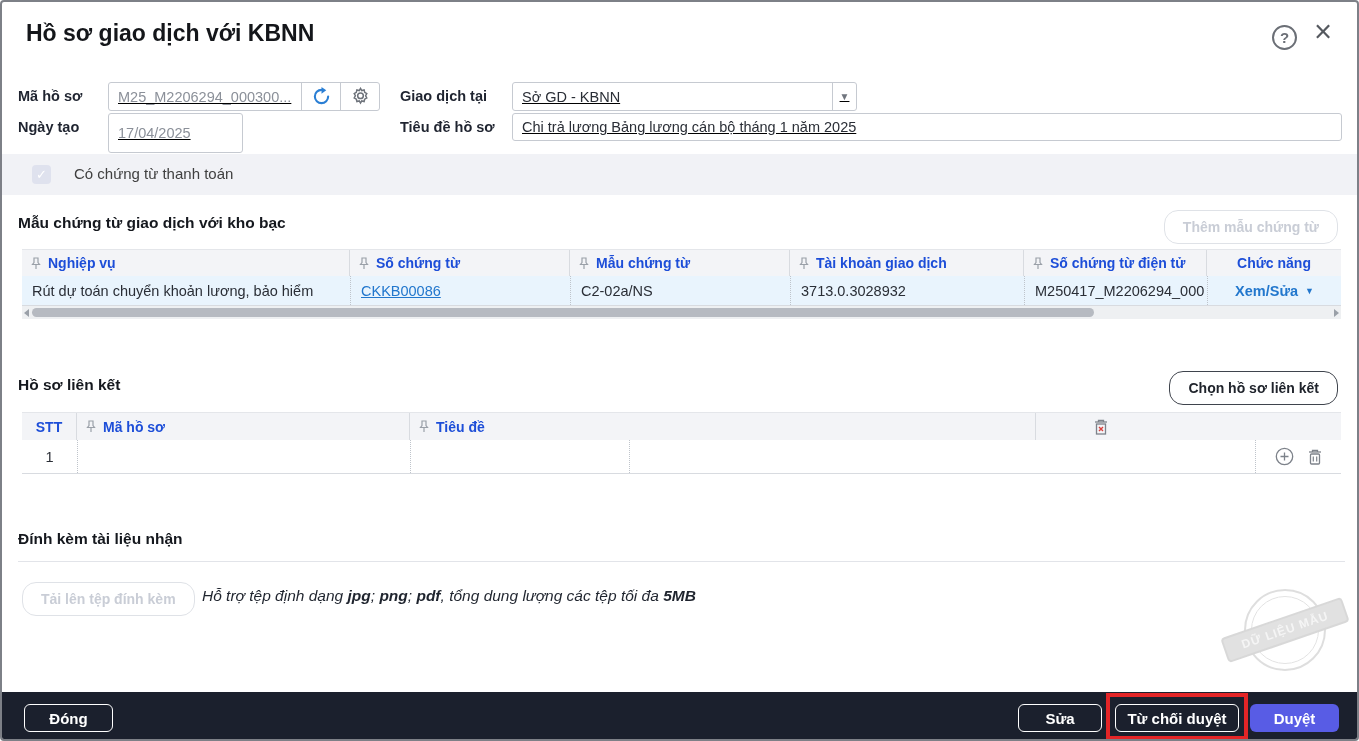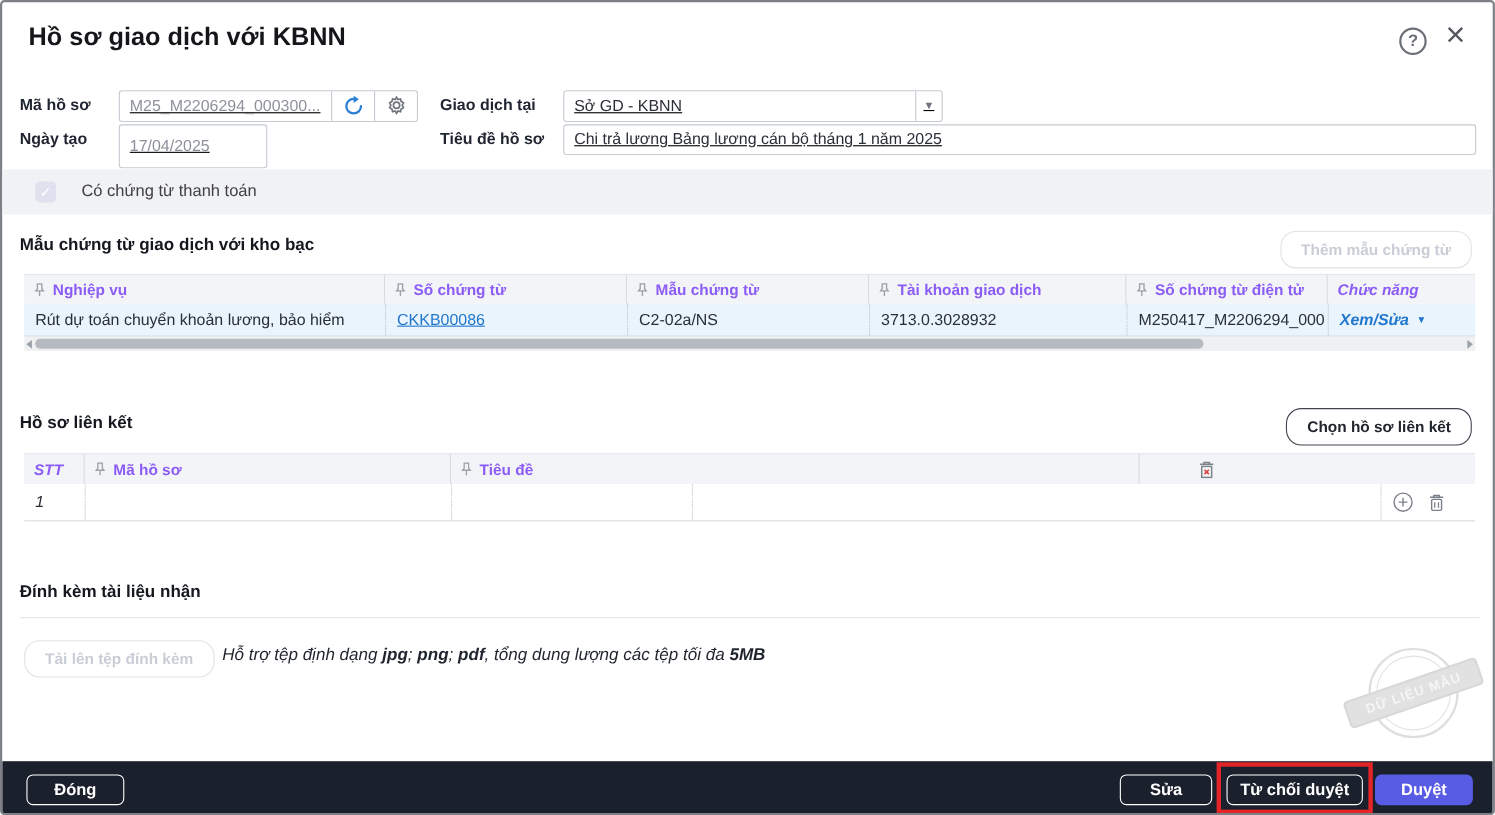--- a/index.html
+++ b/index.html
@@ -41,26 +41,26 @@
   .pill { border-radius:14px; background:#fff; font-size:14px; font-weight:bold;
           display:flex; align-items:center; justify-content:center; padding:16px 18px; height:27px; }
   .pill.disabled { border:1px solid #dfe2e7; color:#c9cdd6; }
   .pill.enabled { border:1.5px solid #3f444d; color:#20242c; cursor:pointer;margin-left:24px; }
 
   
   .tbl { left:20px; width:1319px; }
   .trow { display:flex; width:100%; }
   .thead { background:#f3f4f7; border-top:1px solid #e4e6ea; }
   .th { display:flex; align-items:center; gap:7px; padding:0 9px; font-size:14px;
-        font-weight:bold; color:#8b5cf6; border-right:1px solid #d8dbe0; overflow:hidden; white-space:nowrap; }
+        font-weight:bold; color:#1d4ed8; border-right:1px solid #d8dbe0; overflow:hidden; white-space:nowrap; }
   .th:last-child { border-right:none; }
   .td { display:flex; align-items:center; padding:0 10px; font-size:14.5px; color:#2a2e36;
         border-left:1px dotted #bfc4cb; overflow:hidden; white-space:nowrap; }
   .td.first { border-left:none; }
-  .center { justify-content:flex-start;font-style:italic; }
+  .center { justify-content:center; }
   .row-selected { background:#e9f4fd; border-bottom:1px solid #d8dbe0; }
   .row-plain { background:#fff; border-bottom:1px solid #d8dbe0; }
   .link { color:#2277cd; text-decoration:underline; cursor:pointer; }
   .action-link { color:#2277cd; font-weight:bold; cursor:pointer; display:flex; align-items:center; gap:7px; }
   .caret { font-size:9px; color:#2277cd; }
 
   
   .c1a{width:328px;} .c1b{width:220px;} .c1c{width:220px;} .c1d{width:234px;} .c1e{width:183px;} .c1f{width:134px;}
   
   .c2a{width:55px;} .c2b{width:333px;} .c2c{width:219px;} .c2d{width:626px;} .c2e{width:86px;}

